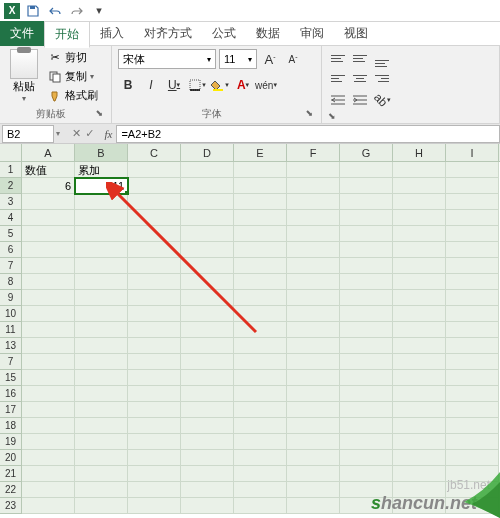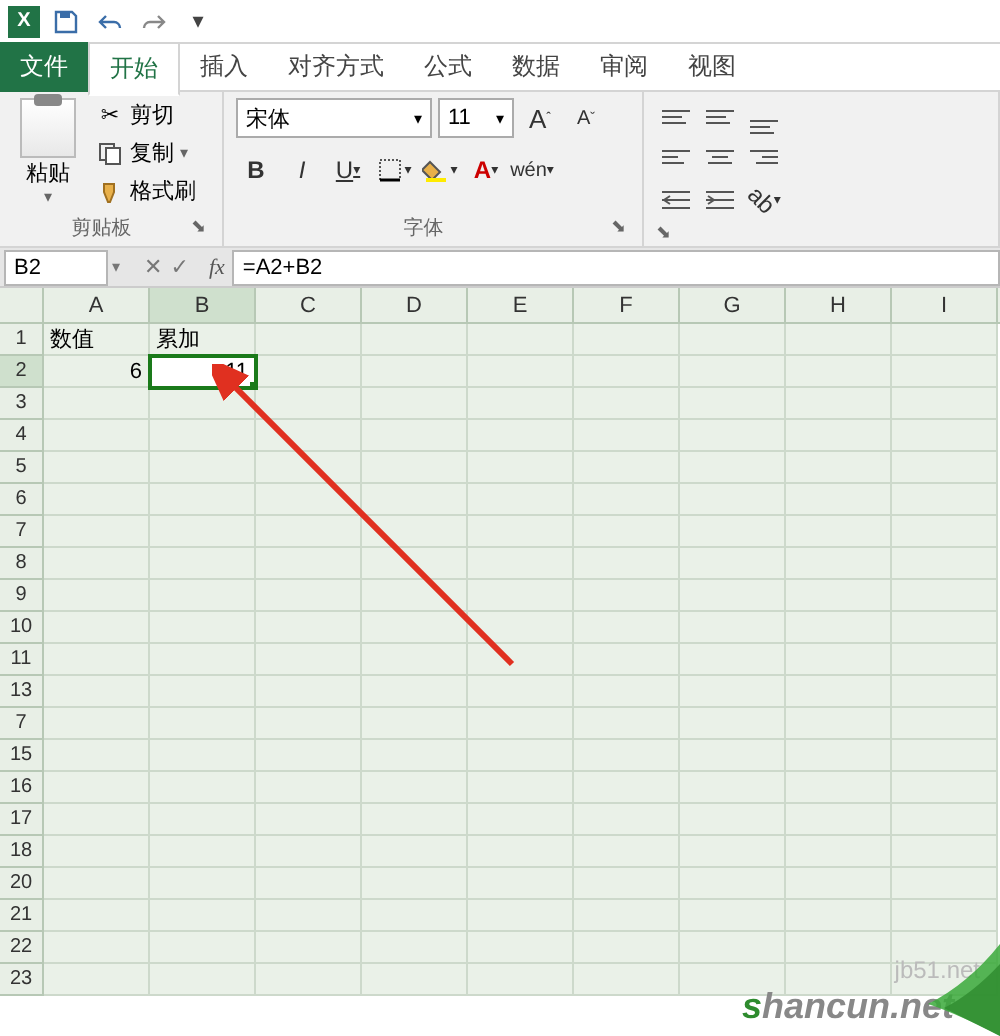--- a/index.html
+++ b/index.html
@@ -474,20 +474,32 @@
         <div class="cell text"></div>
         <div class="cell text"></div>
         <div class="cell text"></div>
         <div class="cell text"></div>
         <div class="cell text"></div>
         <div class="cell text"></div>
         <div class="cell text"></div>
         <div class="cell text"></div>
       </div>
       <div class="row">
+        <div class="row-h">19</div>
+        <div class="cell text"></div>
+        <div class="cell text"></div>
+        <div class="cell text"></div>
+        <div class="cell text"></div>
+        <div class="cell text"></div>
+        <div class="cell text"></div>
+        <div class="cell text"></div>
+        <div class="cell text"></div>
+        <div class="cell text"></div>
+      </div>
+      <div class="row">
         <div class="row-h">20</div>
         <div class="cell text"></div>
         <div class="cell text"></div>
         <div class="cell text"></div>
         <div class="cell text"></div>
         <div class="cell text"></div>
         <div class="cell text"></div>
         <div class="cell text"></div>
         <div class="cell text"></div>
         <div class="cell text"></div>

